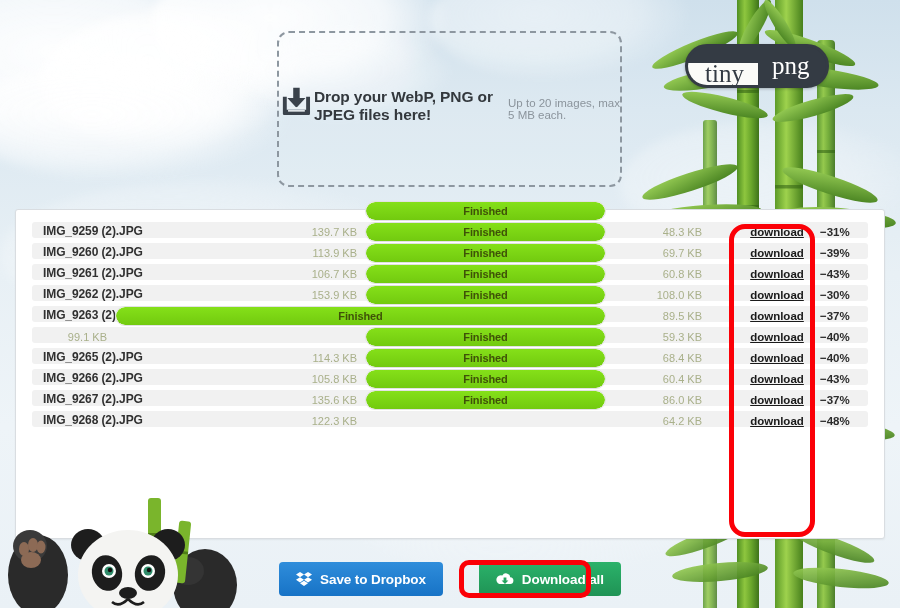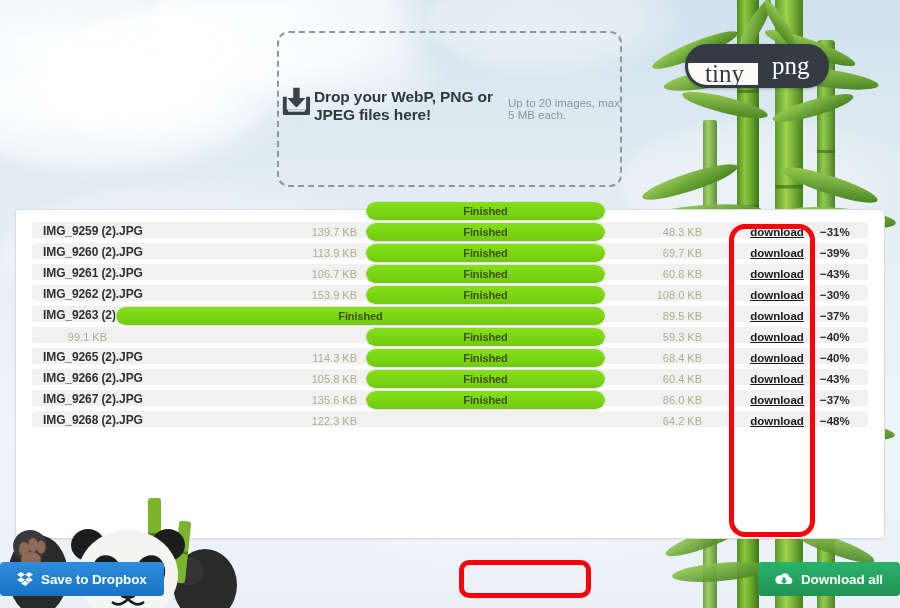--- a/index.html
+++ b/index.html
@@ -104,21 +104,21 @@
 
   
   .hl {
     position:absolute; z-index:9; border:5px solid #fb0007; border-radius:16px;
     pointer-events:none;
   }
   .hl-dl  { left:729px; top:224px; width:86px; height:313px; }
   .hl-btn { left:459px; top:560px; width:132px; height:38px; border-width:5px; border-radius:10px; }
 
   
-  .footer { position:absolute; left:0; right:0; top:562px; z-index:8; display:flex; justify-content:space-between; }
+  .footer { position:absolute; left:0; right:0; top:562px; z-index:8; display:flex; justify-content:center; }
   .btn {
     display:flex; align-items:center; gap:8px; height:34px; padding:0 17px;
     border:none; border-radius:4px; cursor:pointer;
     font-size:13.5px; font-weight:bold; color:#ffffff;
     font-family:"Liberation Sans", sans-serif;
     letter-spacing:-0.1px;
   }
   .btn-dropbox { background:#1e7fd4; background:linear-gradient(to bottom,#2f8ddb,#1773c6); }
   .btn-dlall   { background:#24a55f; background:linear-gradient(to bottom,#2bb26a,#1f9355);margin-left:36px; }
   .btn svg { flex:none; }

